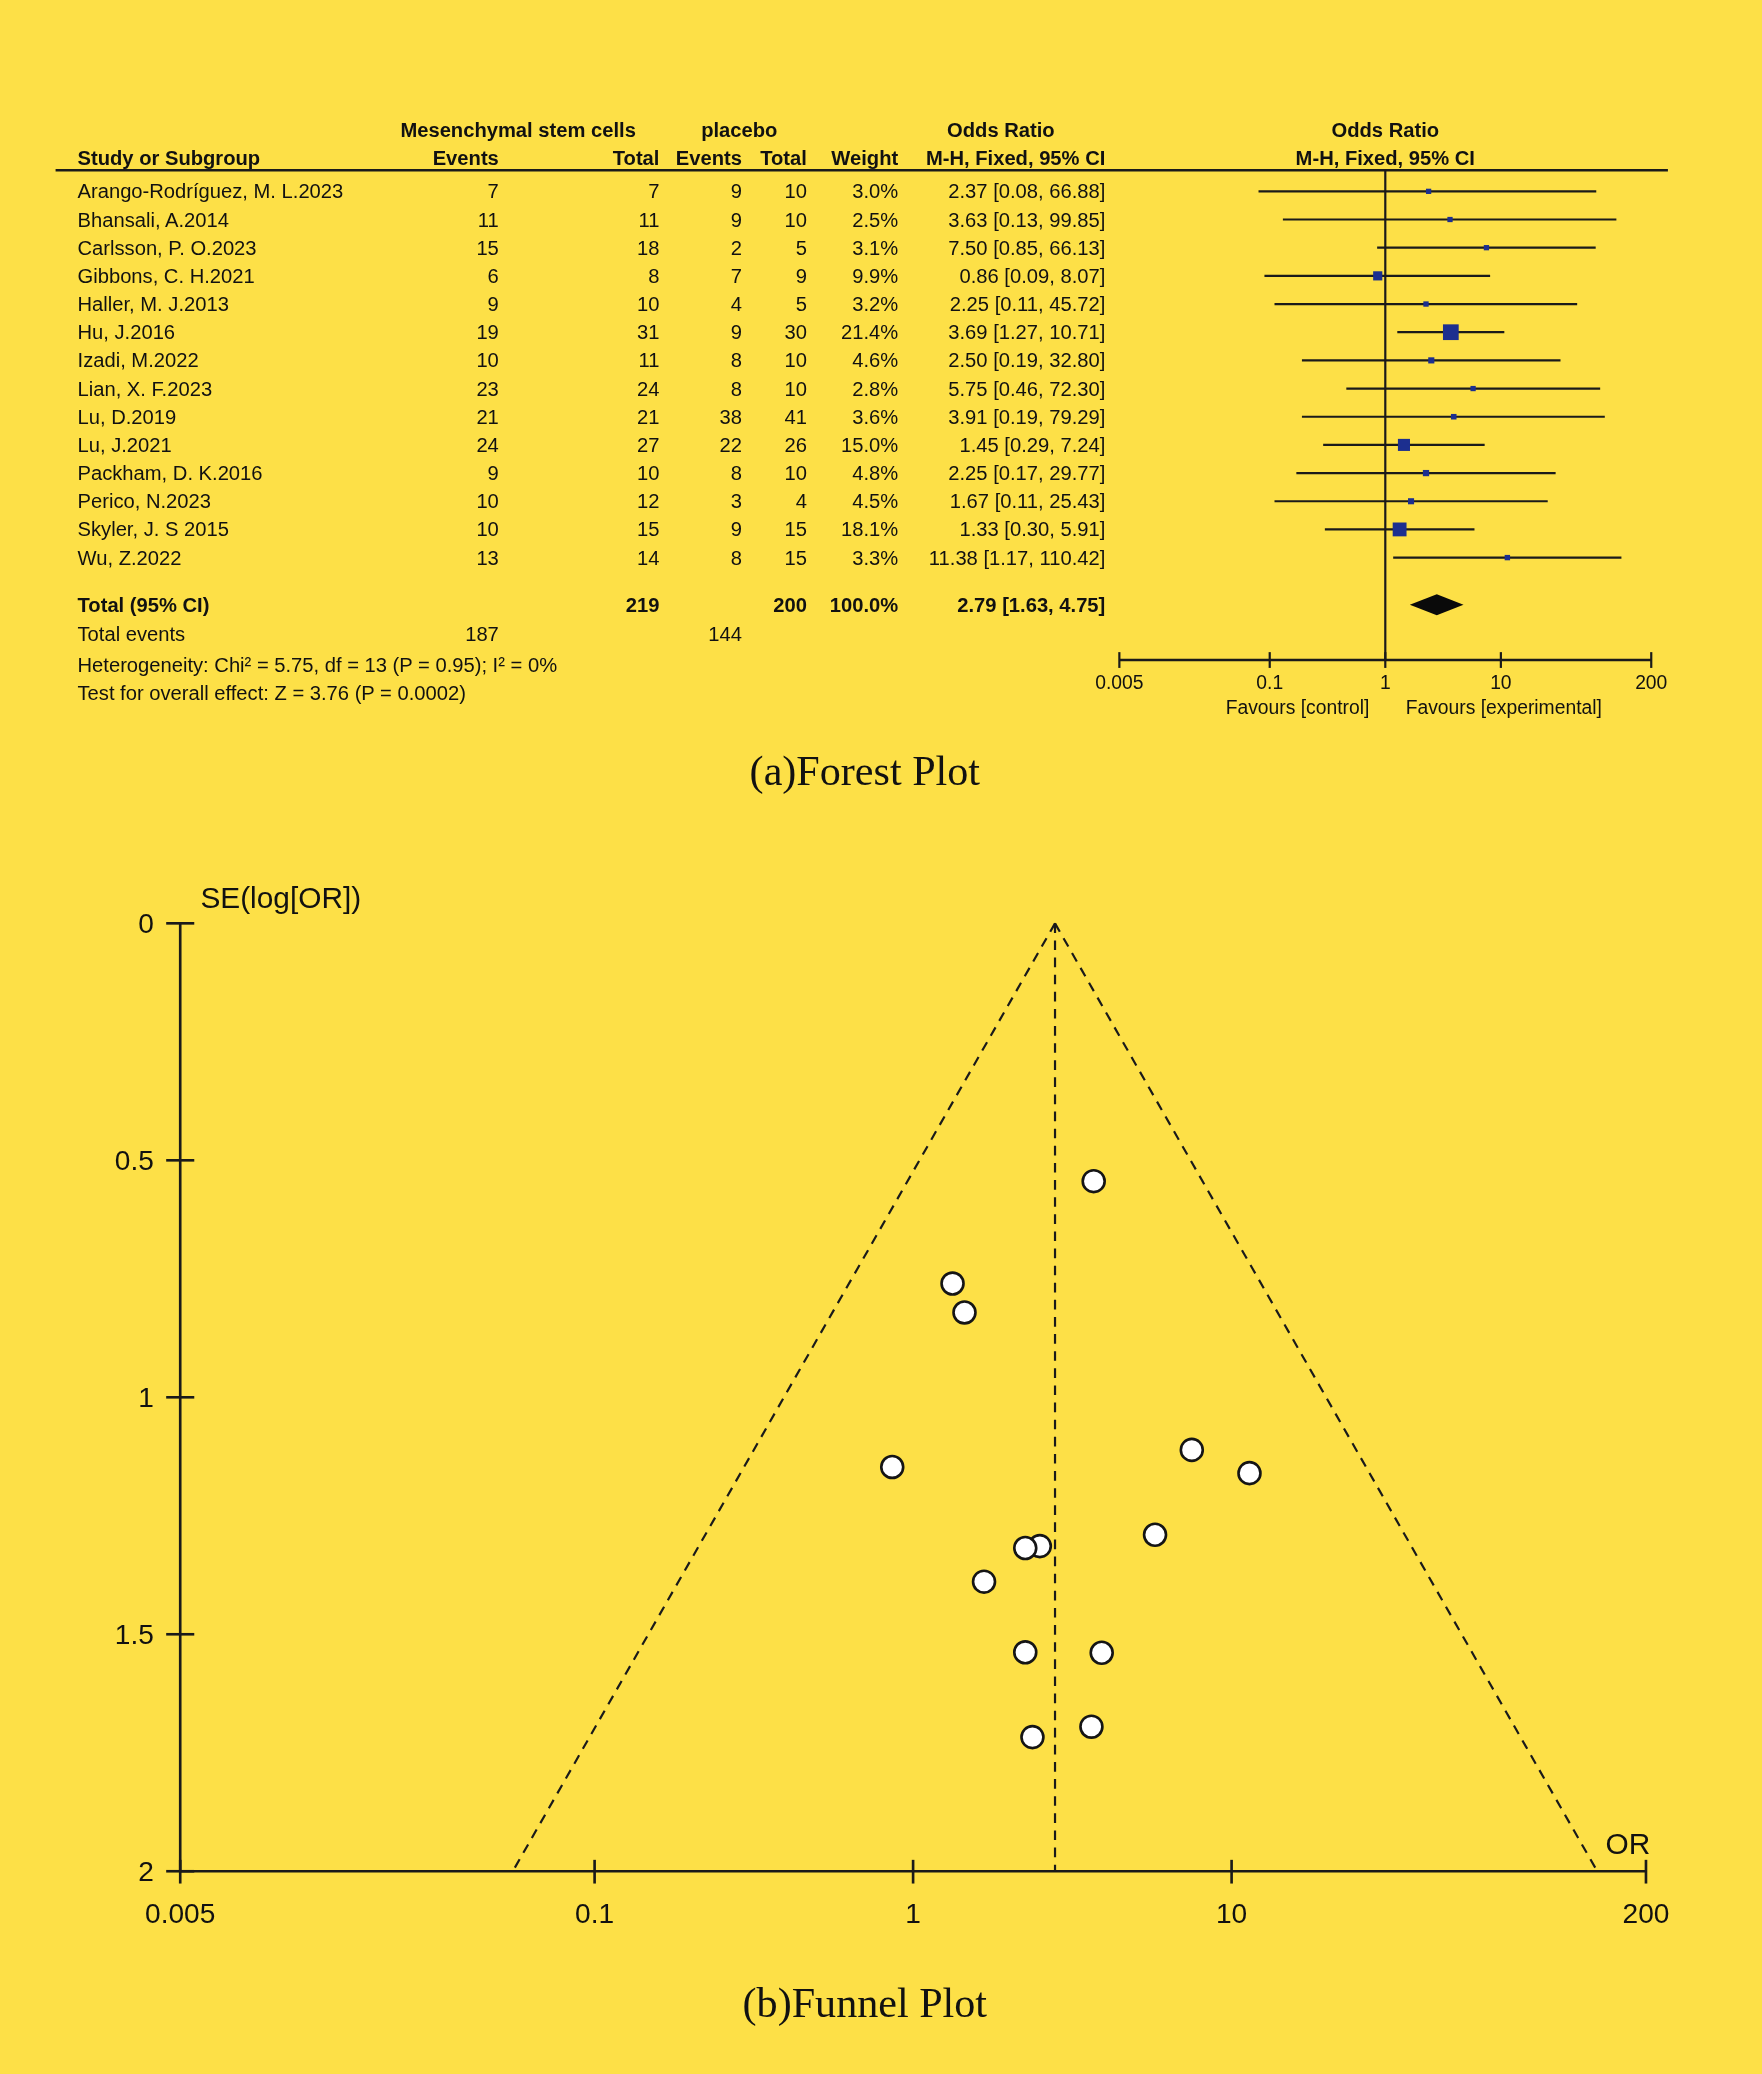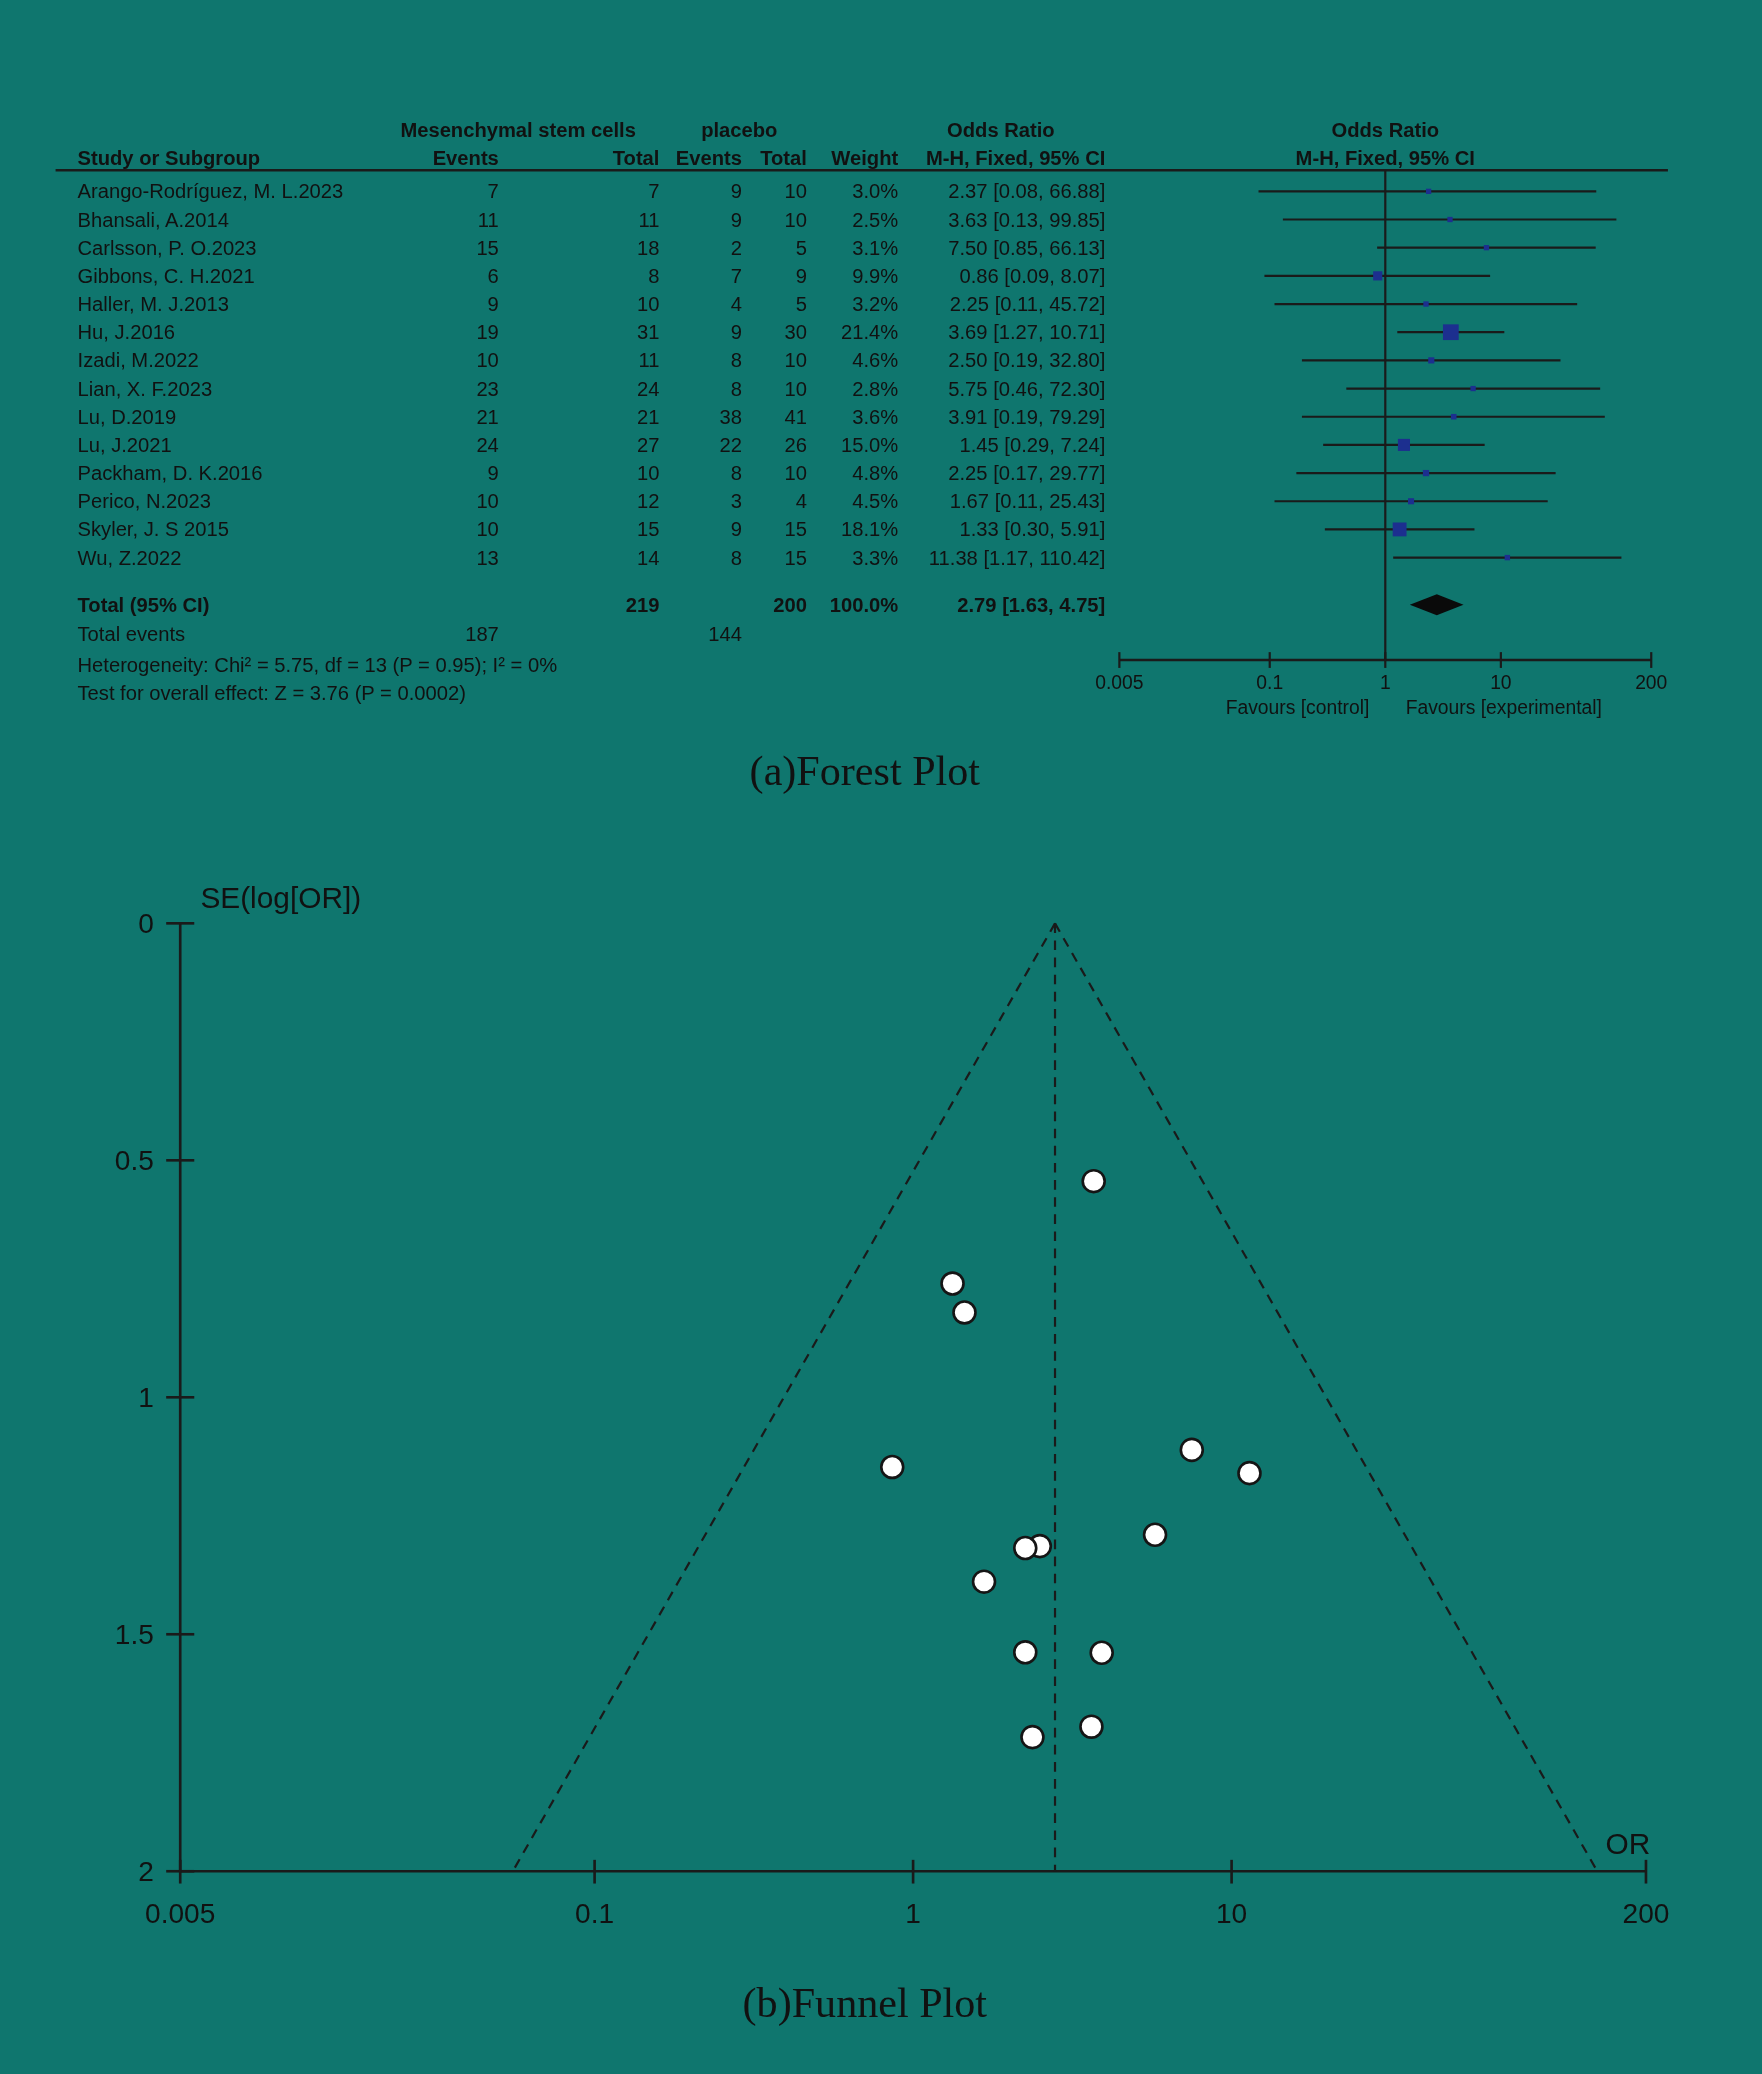--- a/index.html
+++ b/index.html
@@ -1,16 +1,16 @@
 <!DOCTYPE html>
 <html style="font-size:14px"><head>
 <meta charset="utf-8">
 <style>
   html,body{margin:0;padding:0;background:#ffffff;}
-  .page{position:relative;width:1763px;height:2074px;background:#0f766e;overflow:hidden;}
+  .page{position:relative;width:1763px;height:2074px;background:#fde047;overflow:hidden;}
   svg{position:absolute;left:0;top:0;}
   text{font-family:"Liberation Sans", sans-serif;fill:#111111;}
   .bold{font-weight:bold;}
   .t23{font-size:23px;}
   .t22{font-size:22px;}
   .t32{font-size:32px;}
   .t34{font-size:34px;}
   .serif{font-family:"Liberation Serif", serif;font-size:48px;}
   line,polyline{stroke:#1a1a1a;}
 </style>

